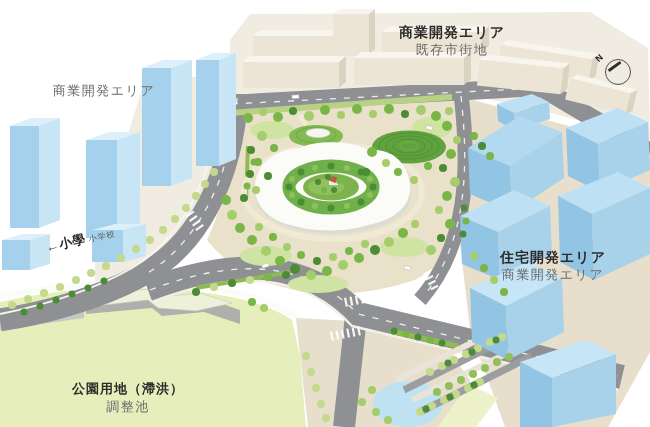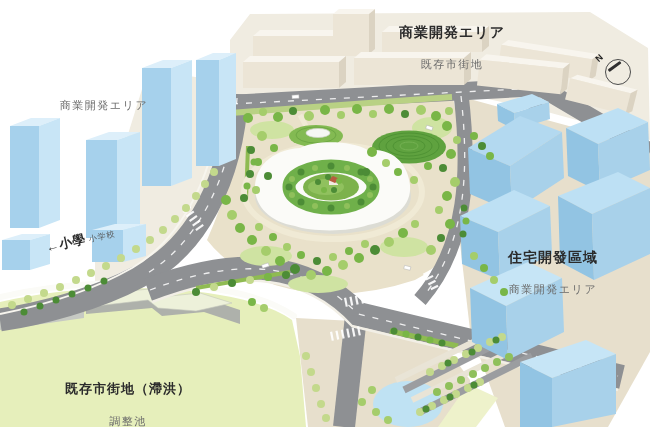--- a/index.html
+++ b/index.html
@@ -26,21 +26,21 @@
   .dash{stroke:#ffffff;stroke-width:1.3;fill:none;stroke-dasharray:6 8;opacity:.85;}
   .cw rect{fill:#fff;opacity:.92;}
   .median{stroke:#8fbb52;fill:none;}
   .gpatch{fill:#cfe3a2;}
   .ppath{stroke:#f0ead5;fill:none;}
   .car{fill:#ffffff;stroke:#b5b5b5;stroke-width:.5;}
 
   
   .label{position:absolute;text-align:center;color:var(--label-text,#2b2b2b);pointer-events:none;}
   .label .t{font-size:14px;font-weight:700;letter-spacing:1px;line-height:1.15;}
-  .label .s{font-size:11px;color:#6a6a6a;letter-spacing:1.5px;margin-top:17px;}
+  .label .s{font-size:13px;color:#6a6a6a;letter-spacing:1.5px;margin-top:1px;}
   .label-school{position:absolute;left:46px;top:238px;transform:rotate(-13deg);transform-origin:left center;
     color:var(--label-text,#2b2b2b);white-space:nowrap;}
   .label-school .t{font-size:13px;font-weight:700;letter-spacing:.5px;}
   .label-school .s{font-size:8px;color:#555;margin-left:3px;letter-spacing:1px;}
 
   .compass{position:absolute;left:596px;top:52px;width:42px;height:38px;}
   .compass-circle{position:absolute;left:9px;top:7px;width:24px;height:24px;border:1.6px solid #4c4c4c;border-radius:50%;}
   .compass-needle{position:absolute;left:11px;top:13px;width:15px;height:2.6px;background:#2f2f2f;transform:rotate(-36deg);border-radius:1px;}
   .compass-n{position:absolute;left:0px;top:1px;font-size:9px;font-weight:700;transform:rotate(-42deg);color:#222;}
 </style>
@@ -441,26 +441,26 @@
 
 <div class="label" style="left:24px;top:81px;width:160px;">
   <div class="s">商業開発エリア</div>
 </div>
 
 <div class="label-school">
   <span class="t">←小學</span><span class="s">小学校</span>
 </div>
 
 <div class="label" style="left:473px;top:249px;width:160px;">
-  <div class="t">住宅開發區域</div>
+  <div class="t">住宅開発エリア</div>
   <div class="s">商業開発エリア</div>
 </div>
 
 <div class="label" style="left:44px;top:382px;width:168px;">
-  <div class="t" style="font-size:13px;">既存市街地（滯洪）</div>
+  <div class="t" style="font-size:13px;">公園用地（滯洪）</div>
   <div class="s">調整池</div>
 </div>
 
 <div class="compass">
   <span class="compass-n">N</span>
   <span class="compass-circle"></span>
   <span class="compass-needle"></span>
 </div>
 
 </body></html>

